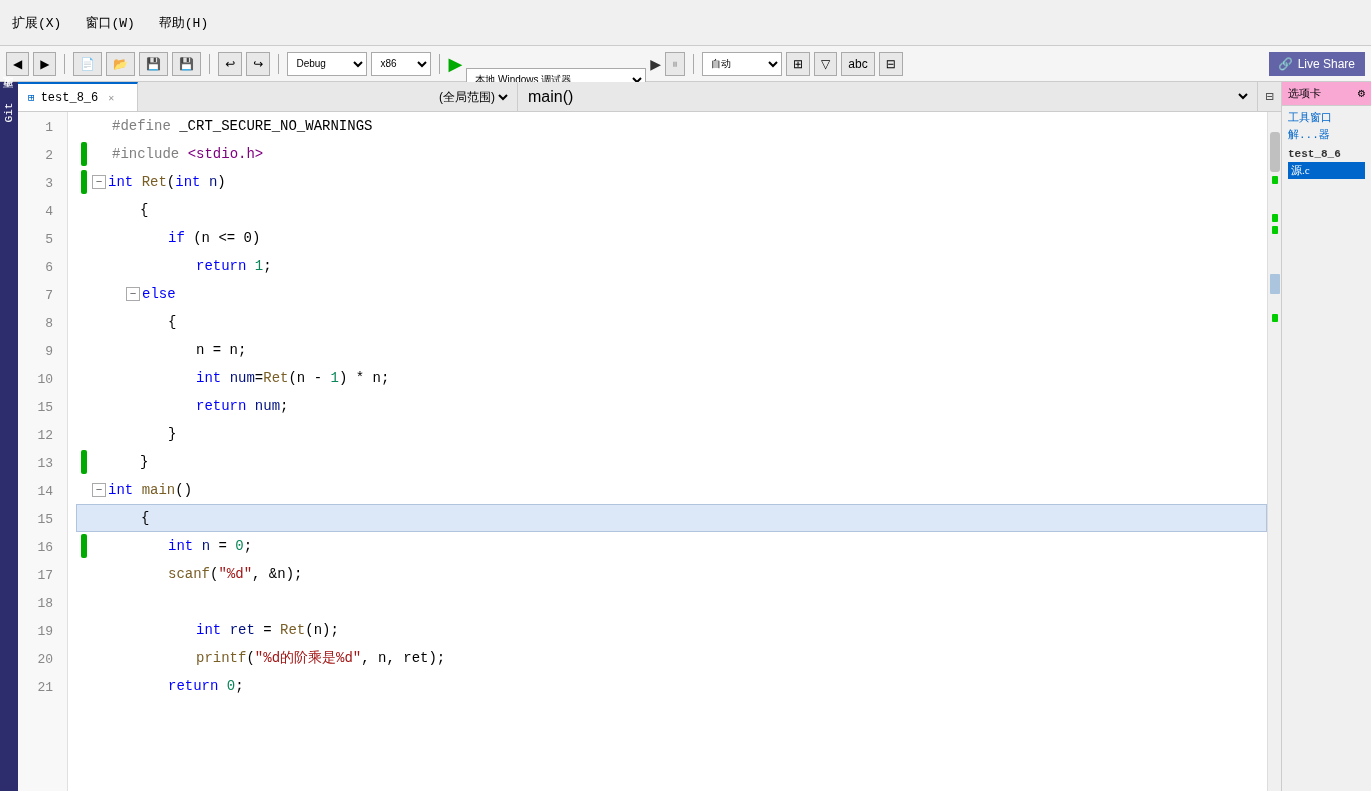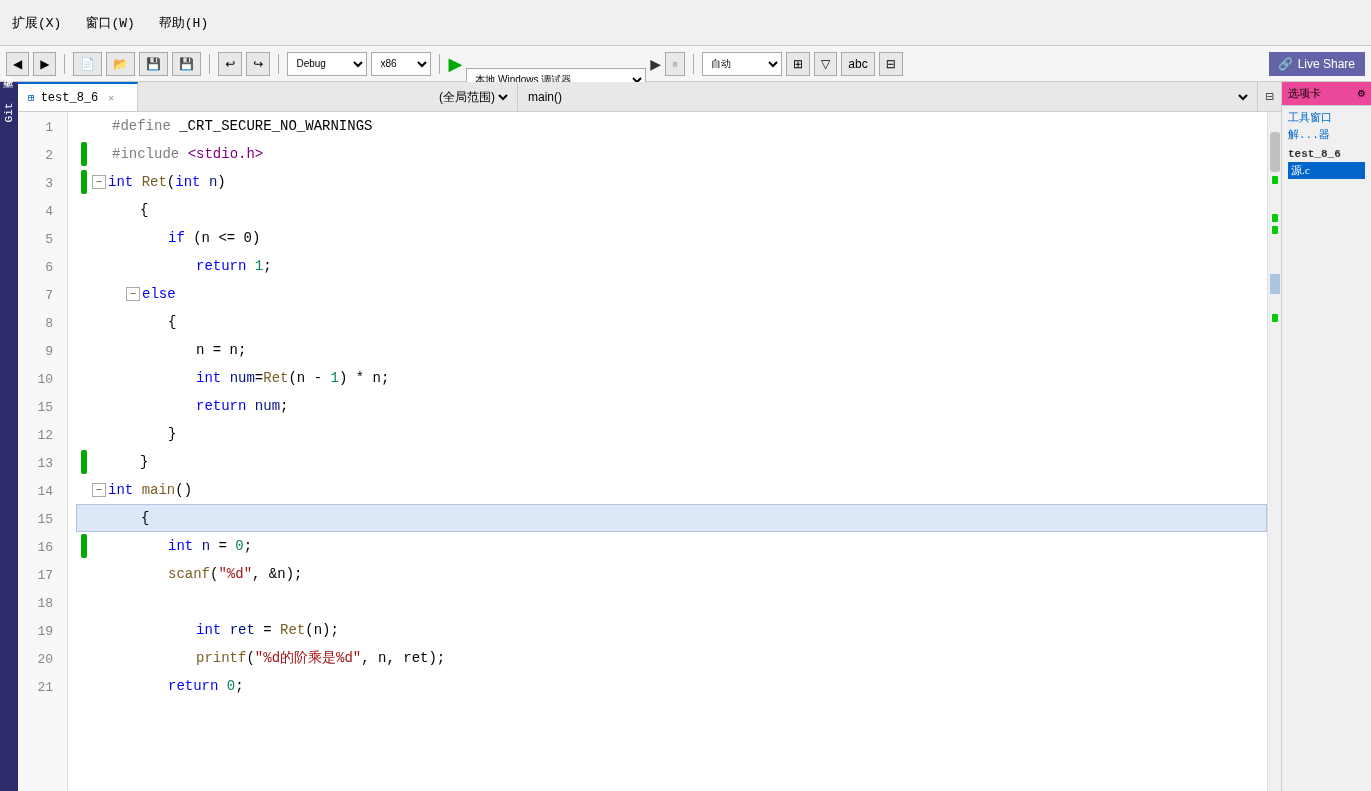--- a/index.html
+++ b/index.html
@@ -329,21 +329,21 @@
       border-left: 1px solid #ccc;
       display: flex;
       flex-direction: column;
     }
 
     .right-panel-header {
       display: flex;
       align-items: flex-end;
       justify-content: space-between;
       padding: 4px 6px;
-      background: #ec4899;
+      background: #f9a8d4;
       border-bottom: 1px solid #ccc;
       font-size: 11px;
     }
 
     .right-panel-gear {
       cursor: pointer;
       font-size: 12px;
     }
 
     .right-panel-content {
@@ -451,21 +451,21 @@
         <span class="tab-icon">⊞</span>
         <span>test_8_6</span>
         <span style="color:#999; font-size:10px; margin-left:4px;">✕</span>
       </div>
       <div class="tab-dropdown1">
         <select style="width:100%; border:none; background:transparent; font-size:12px;">
           <option>(全局范围)</option>
         </select>
       </div>
       <div class="tab-dropdown2">
-        <select style="width:100%; border:none; background:transparent; font-size:12px;">
+        <select style="width:100%; border:none; background:transparent; font-size:16px;">
           <option>main()</option>
         </select>
       </div>
       <div class="tab-split-btn">⊟</div>
     </div>
 
     <div class="code-editor">
 
       <div class="line-numbers">
         <div class="line-number">1</div>

